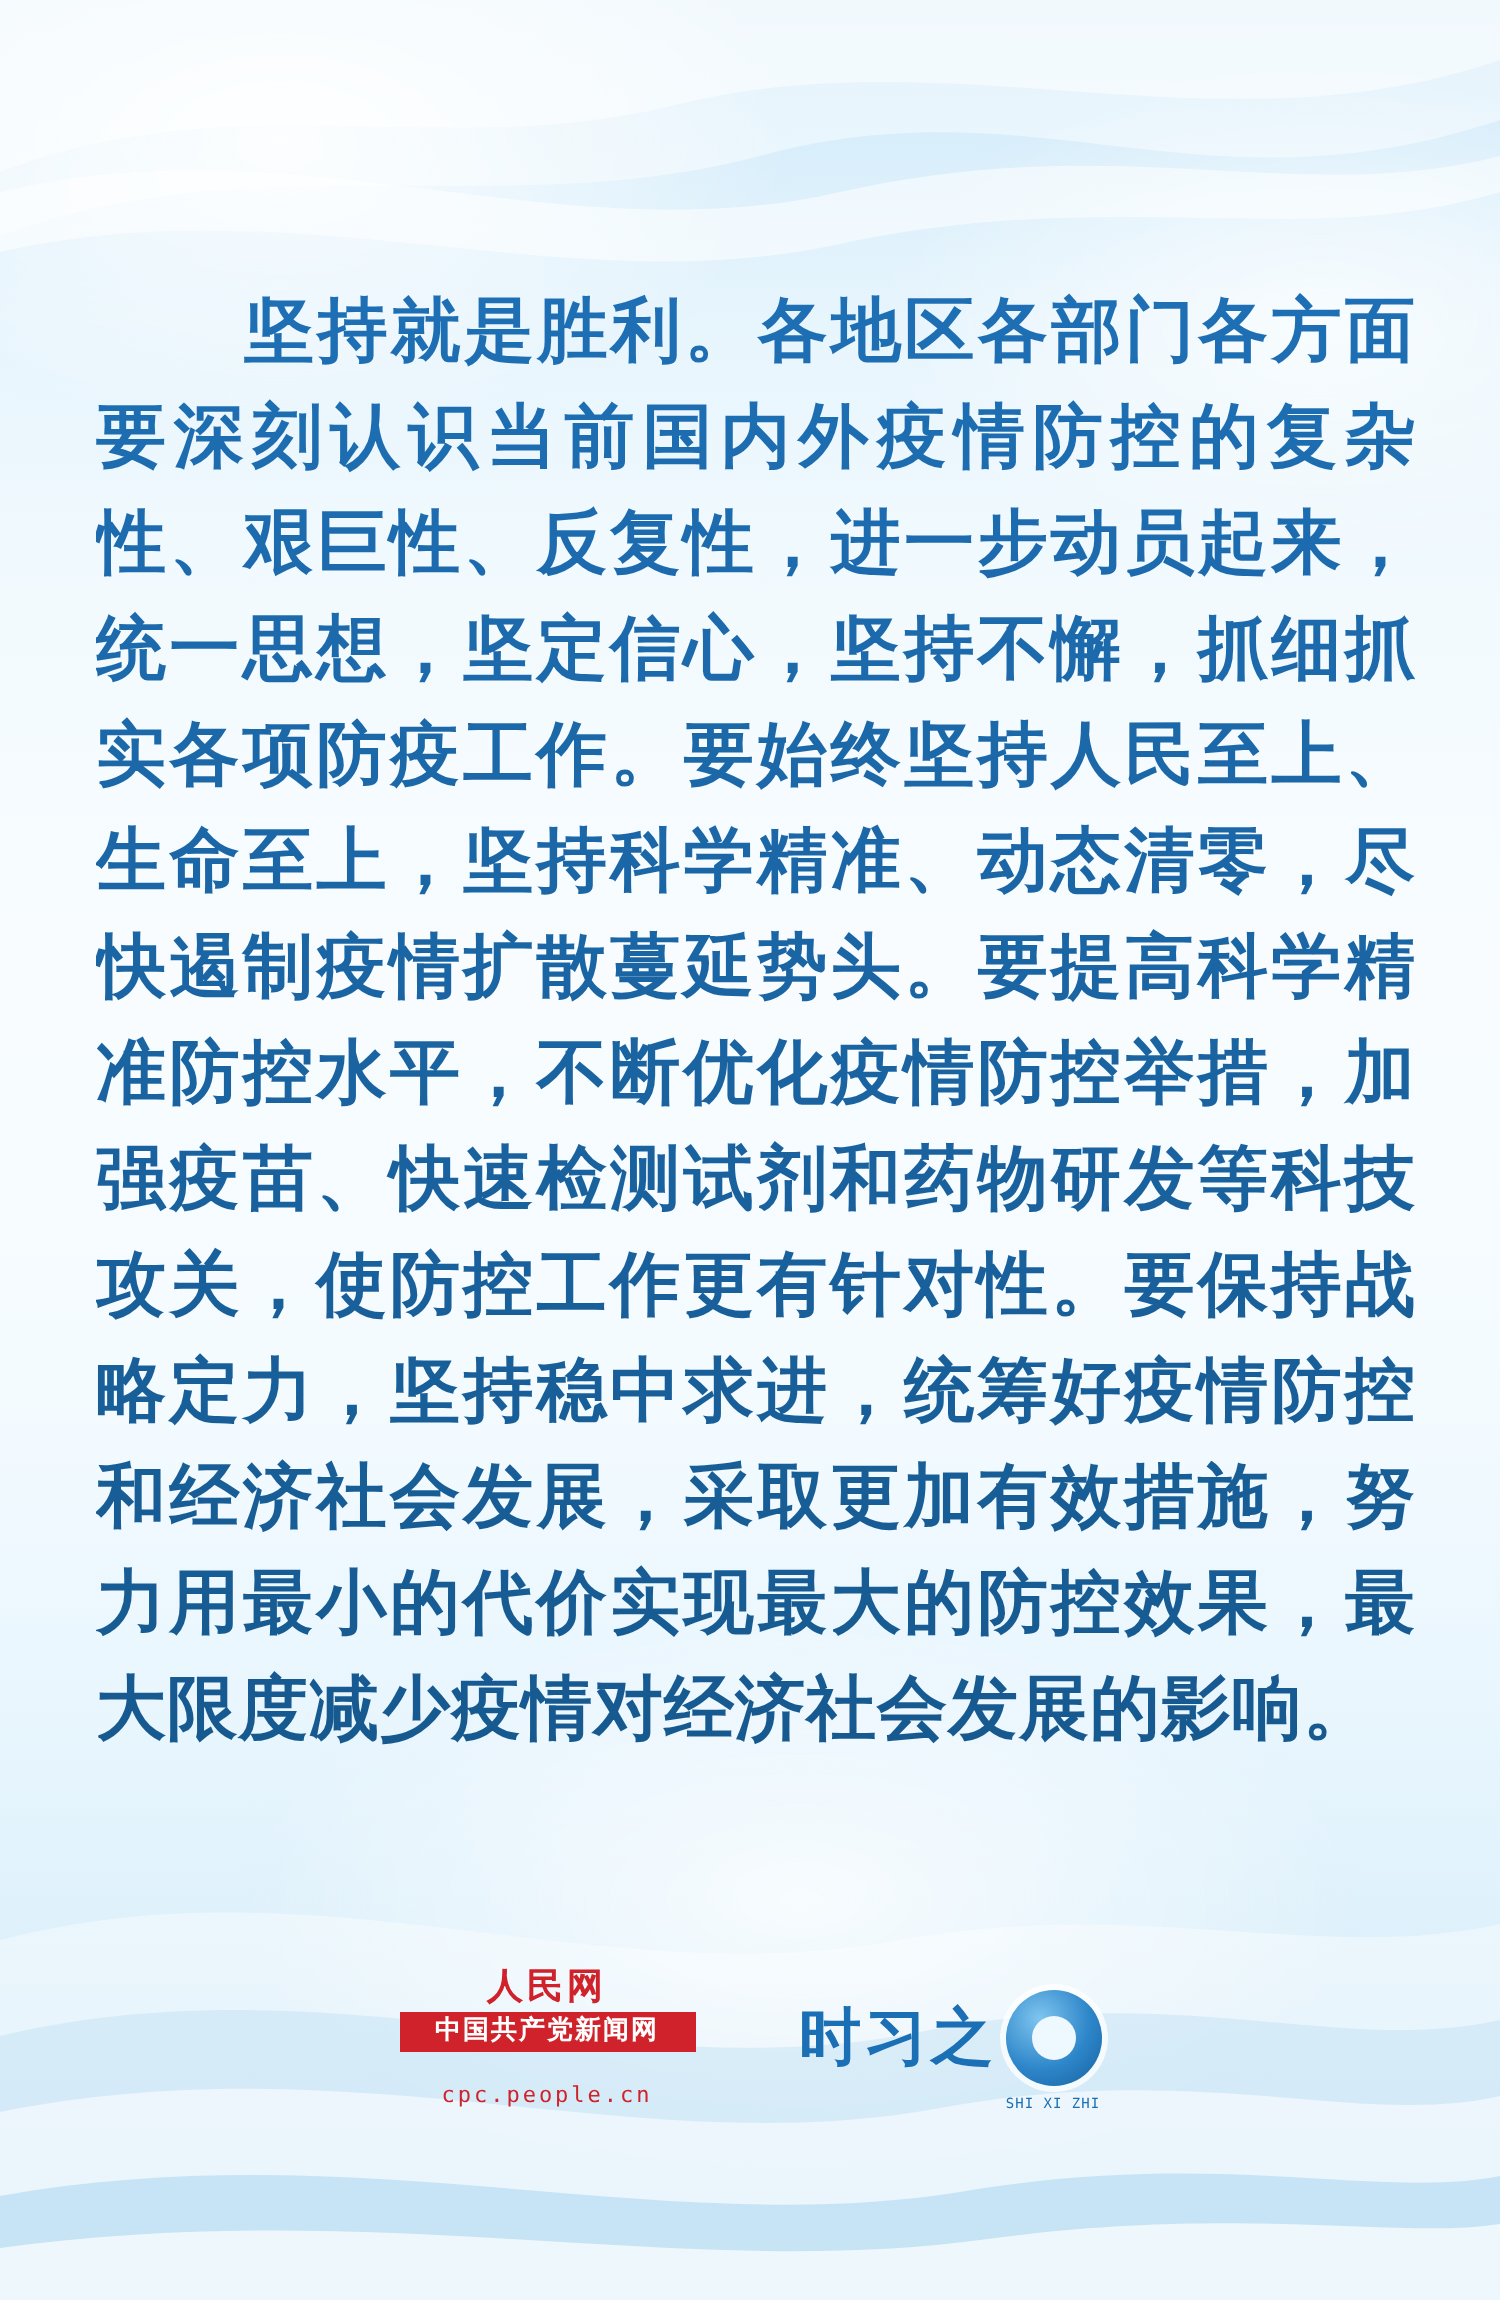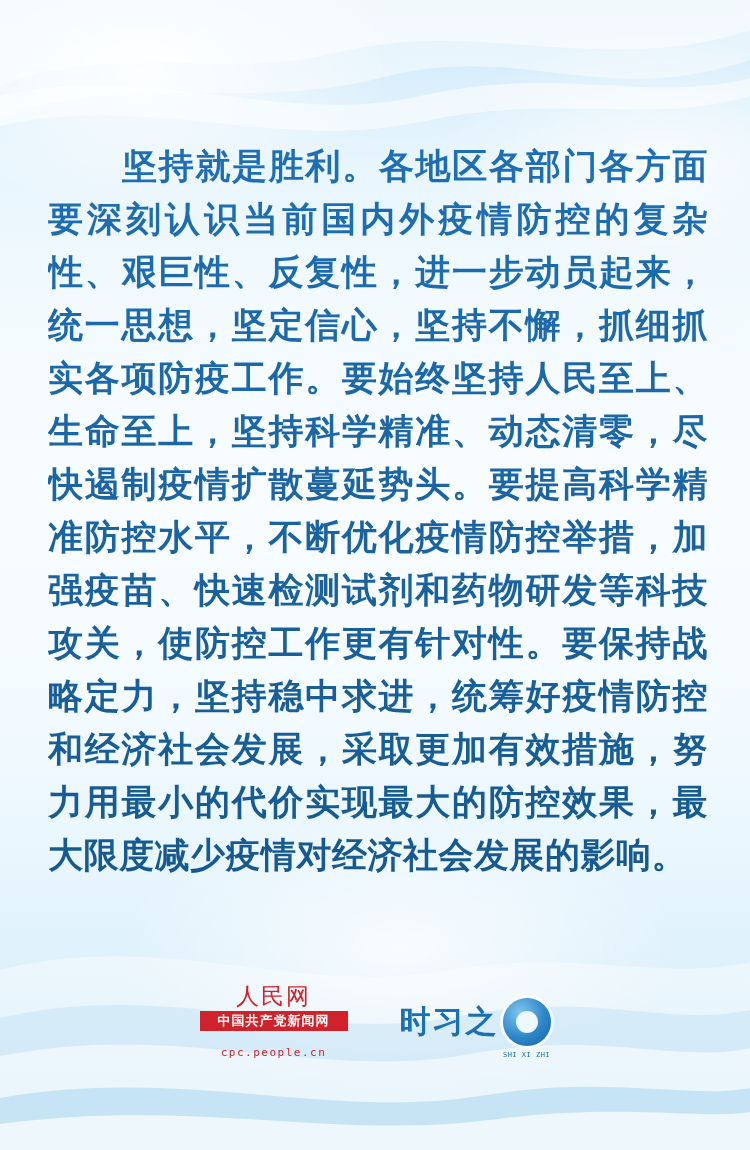--- a/index.html
+++ b/index.html
@@ -123,22 +123,22 @@
   }
 
   .people-logo {
     display: flex;
     flex-direction: column;
     align-items: center;
     line-height: 1;
   }
   .people-logo .pl-top {
     font-family: "DejaVu Sans", "Liberation Sans", sans-serif;
-    font-size: 23px;
-    font-weight: 400;
+    font-size: 18px;
+    font-weight: 700;
     color: #d0222a;
     letter-spacing: 2px;
     margin-bottom: 3px;
   }
   .people-logo .pl-bar {
     background: #d0222a;
     color: #ffffff;
     font-family: "DejaVu Sans", "Liberation Sans", sans-serif;
     font-size: 13px;
     font-weight: 700;

